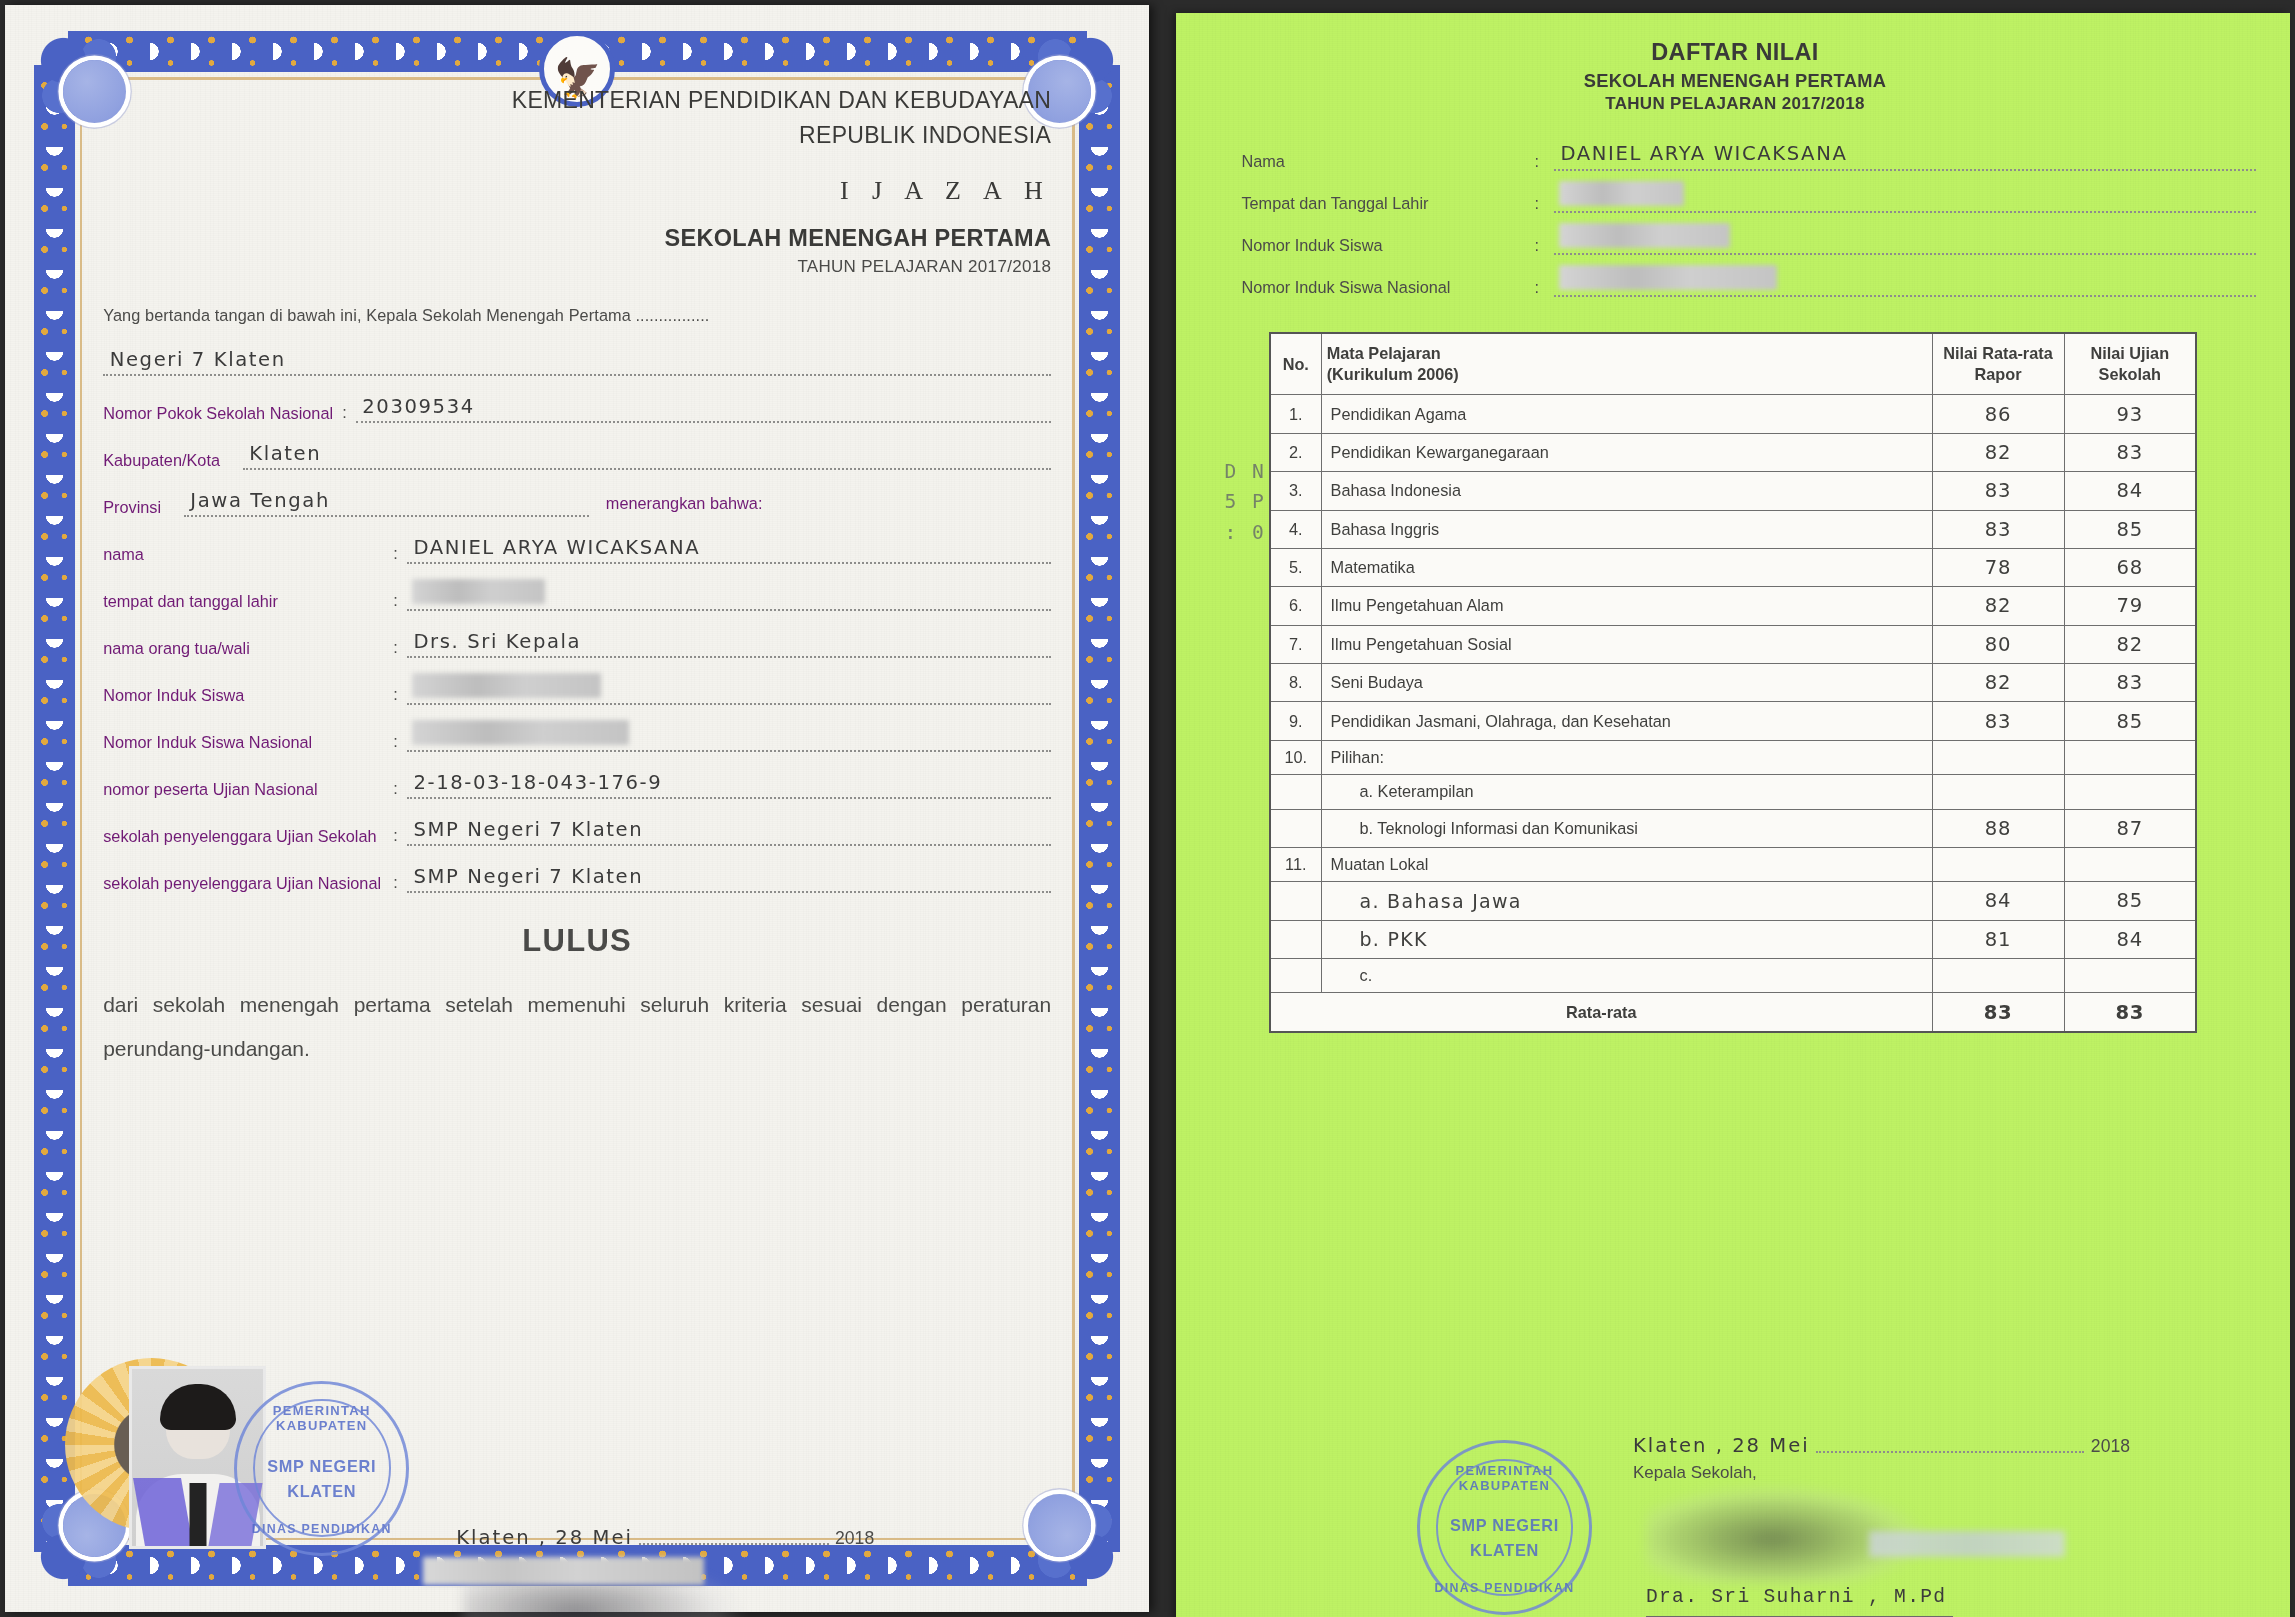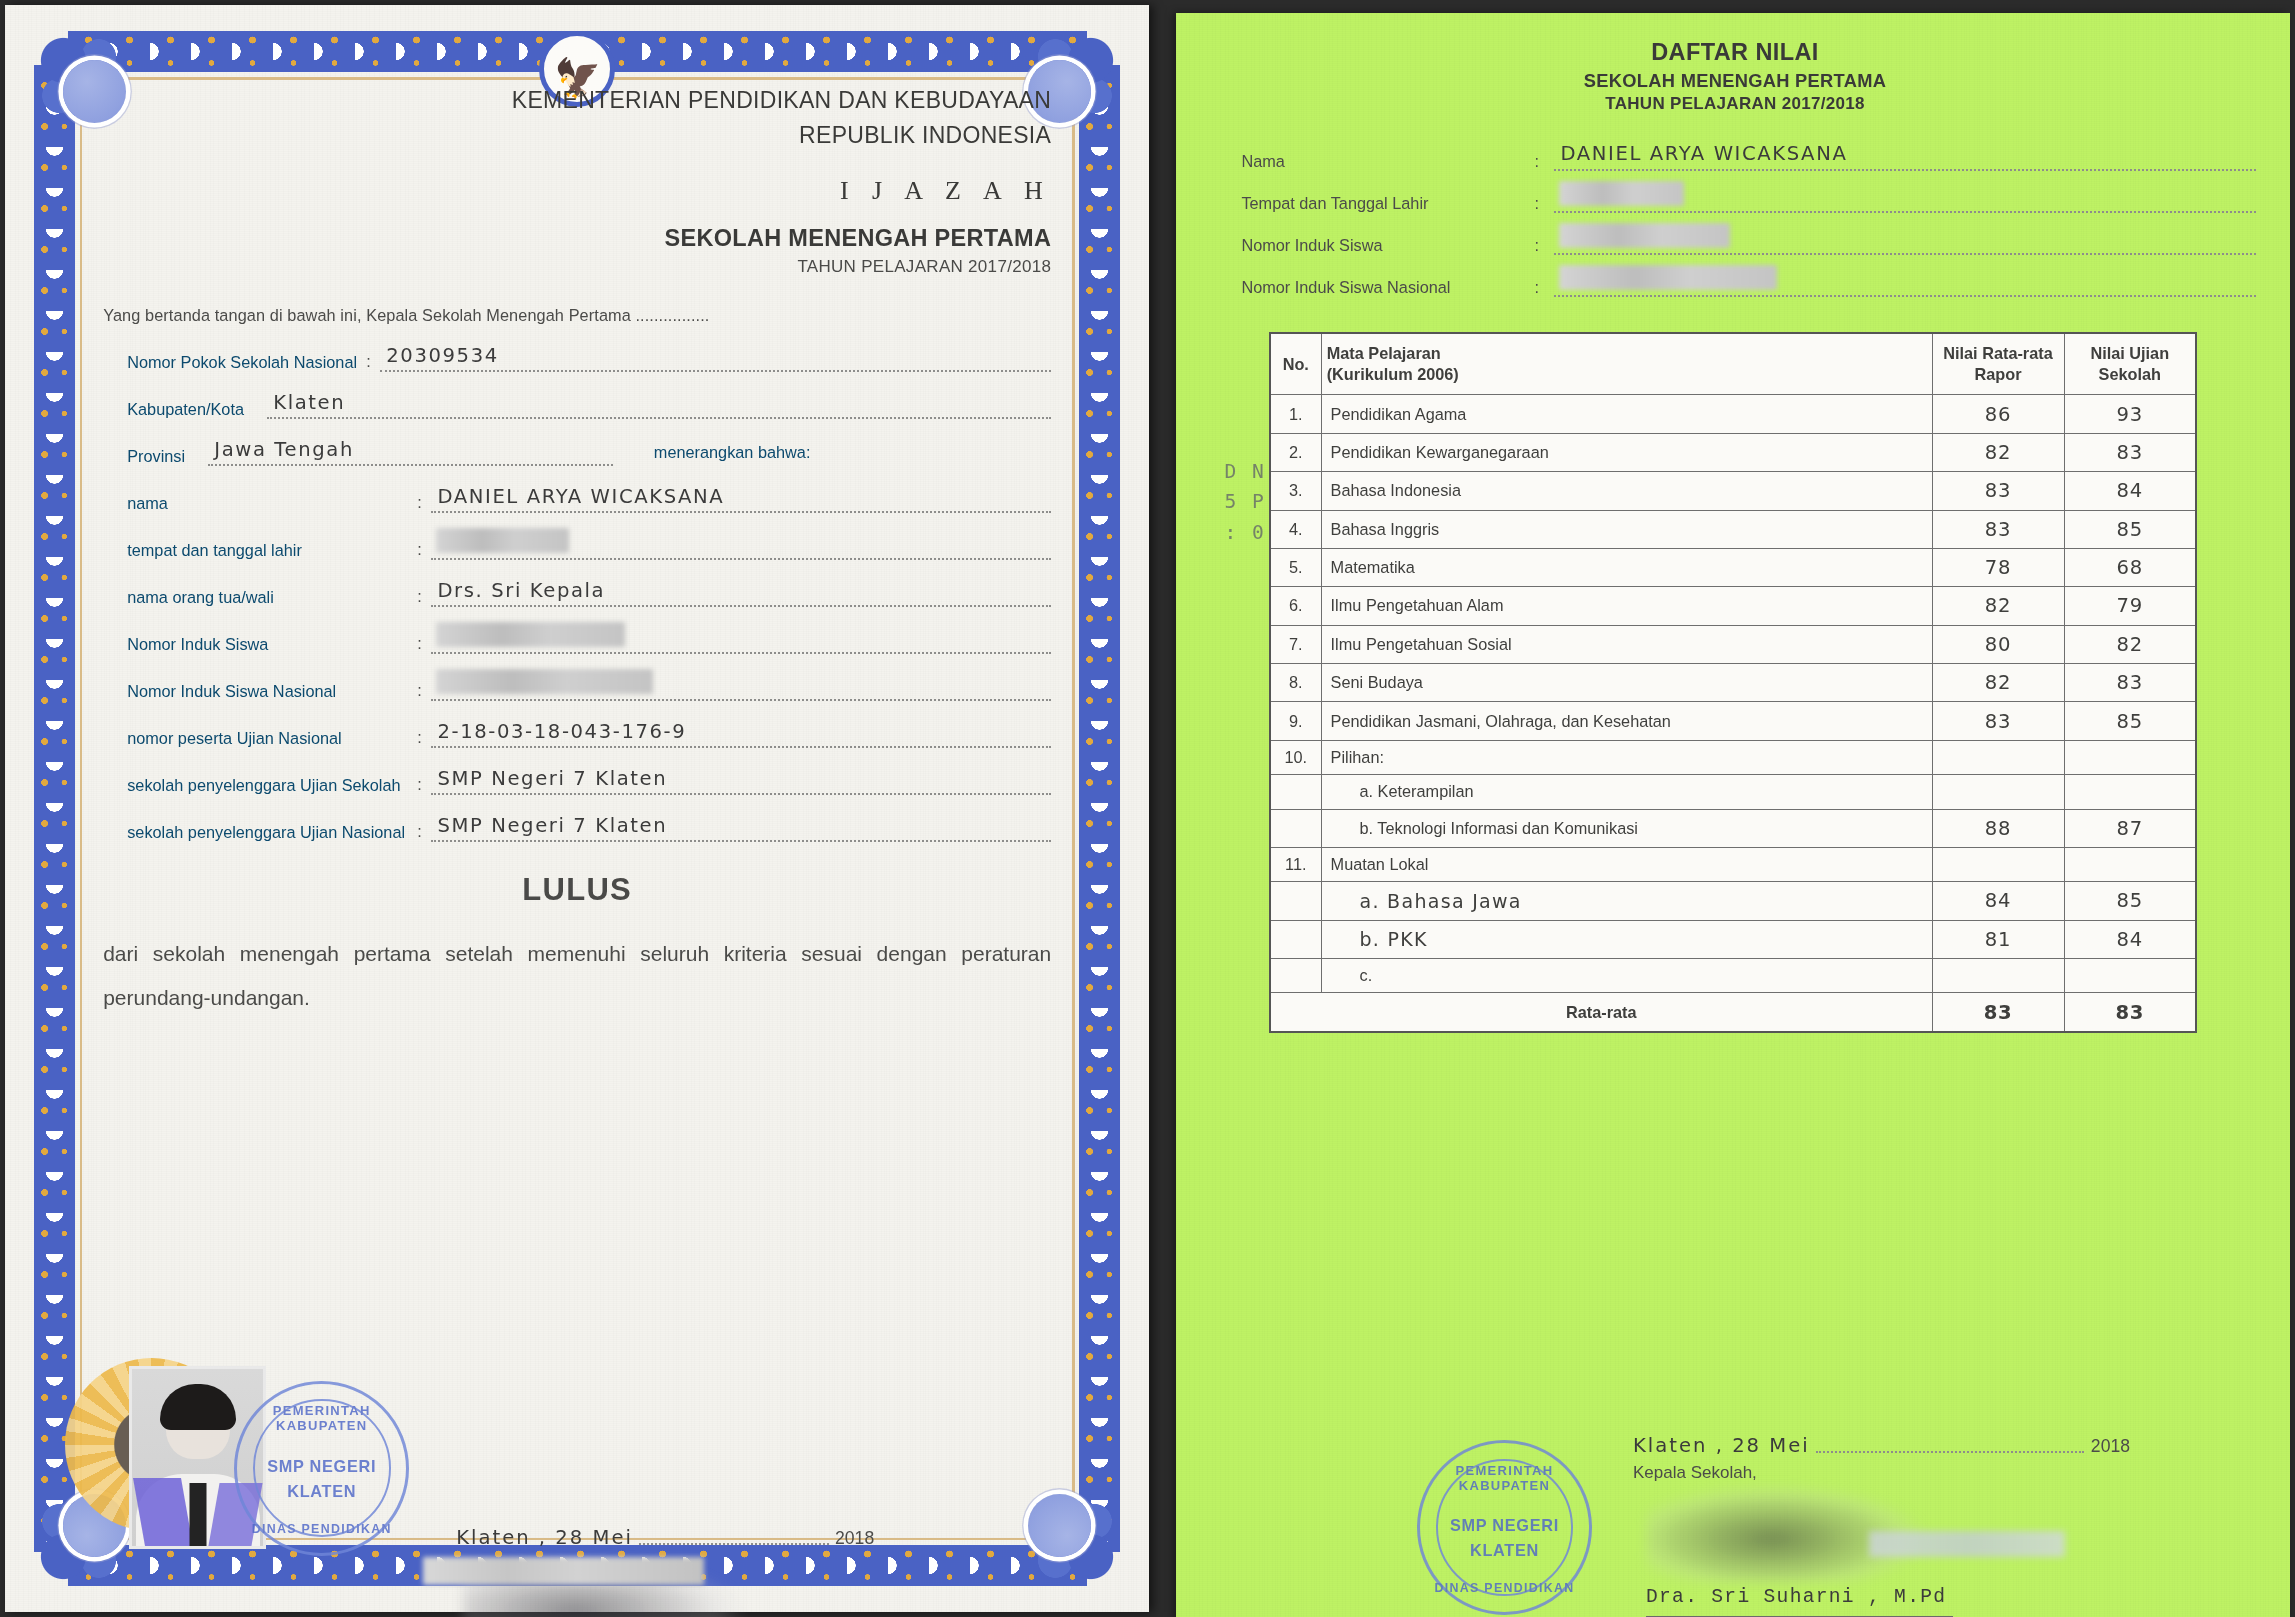--- a/index.html
+++ b/index.html
@@ -131,21 +131,21 @@
   .h-ministry { font-size:23px; letter-spacing:0.3px; color:#3a3a38; line-height:1.5; }
   .h-ijazah   { font-size:26px; letter-spacing:8.5px; color:#3a3a38;
                 font-family:"Liberation Serif", serif; margin-top:23.5px; }
   .h-level    { font-size:23.5px; font-weight:bold; color:#3a3a38; margin-top:19.6px; letter-spacing:0.3px; }
   .h-year     { font-size:17px; color:#4a4a48; margin-top:5.2px; letter-spacing:0.3px; }
 
   .lead { font-size:16.3px; color:#4b4b49; margin-top:29px; letter-spacing:0.1px; }
 
   
   .frow { display:flex; align-items:flex-end; margin-top:17px; }
-  .flabel { font-size:16.3px; color:#0c4a6e; line-height:1.22; flex:0 0 auto;margin-left:24px; }
+  .flabel { font-size:16.3px; color:#701a75; line-height:1.22; flex:0 0 auto; }
   .fcolon { font-size:16.3px; color:#4b4b49; padding:0 9.1px 1.3px 9.1px; }
   .fval {
     flex:1 1 auto; position:relative; min-height:30px;
     border-bottom:2.6px dotted #8d8d8b;
   }
   .hw {
     font-family:"DejaVu Sans", sans-serif;
     font-size:19.6px; color:#3b3b3b; letter-spacing:1.6px;
     position:absolute; left:6.5px; bottom:3.9px; white-space:nowrap;
   }
@@ -316,20 +316,25 @@
     <div class="cert-head">
       <div class="h-ministry">KEMENTERIAN PENDIDIKAN DAN KEBUDAYAAN</div>
       <div class="h-ministry">REPUBLIK INDONESIA</div>
       <div class="h-ijazah">I J A Z A H</div>
       <div class="h-level">SEKOLAH MENENGAH PERTAMA</div>
       <div class="h-year">TAHUN PELAJARAN 2017/2018</div>
     </div>
 
     <div class="lead">Yang bertanda tangan di bawah ini, Kepala Sekolah Menengah Pertama ................</div>
 
+    <div class="frow">
+      <div class="fval" style="min-height:34px;">
+        <span class="hw">Negeri 7 Klaten</span>
+      </div>
+    </div>
 
     <div class="frow">
       <div class="flabel">Nomor Pokok Sekolah Nasional</div>
       <div class="fcolon">:</div>
       <div class="fval">
         <span class="hw">20309534</span>
       </div>
     </div>
 
     <div class="frow">

